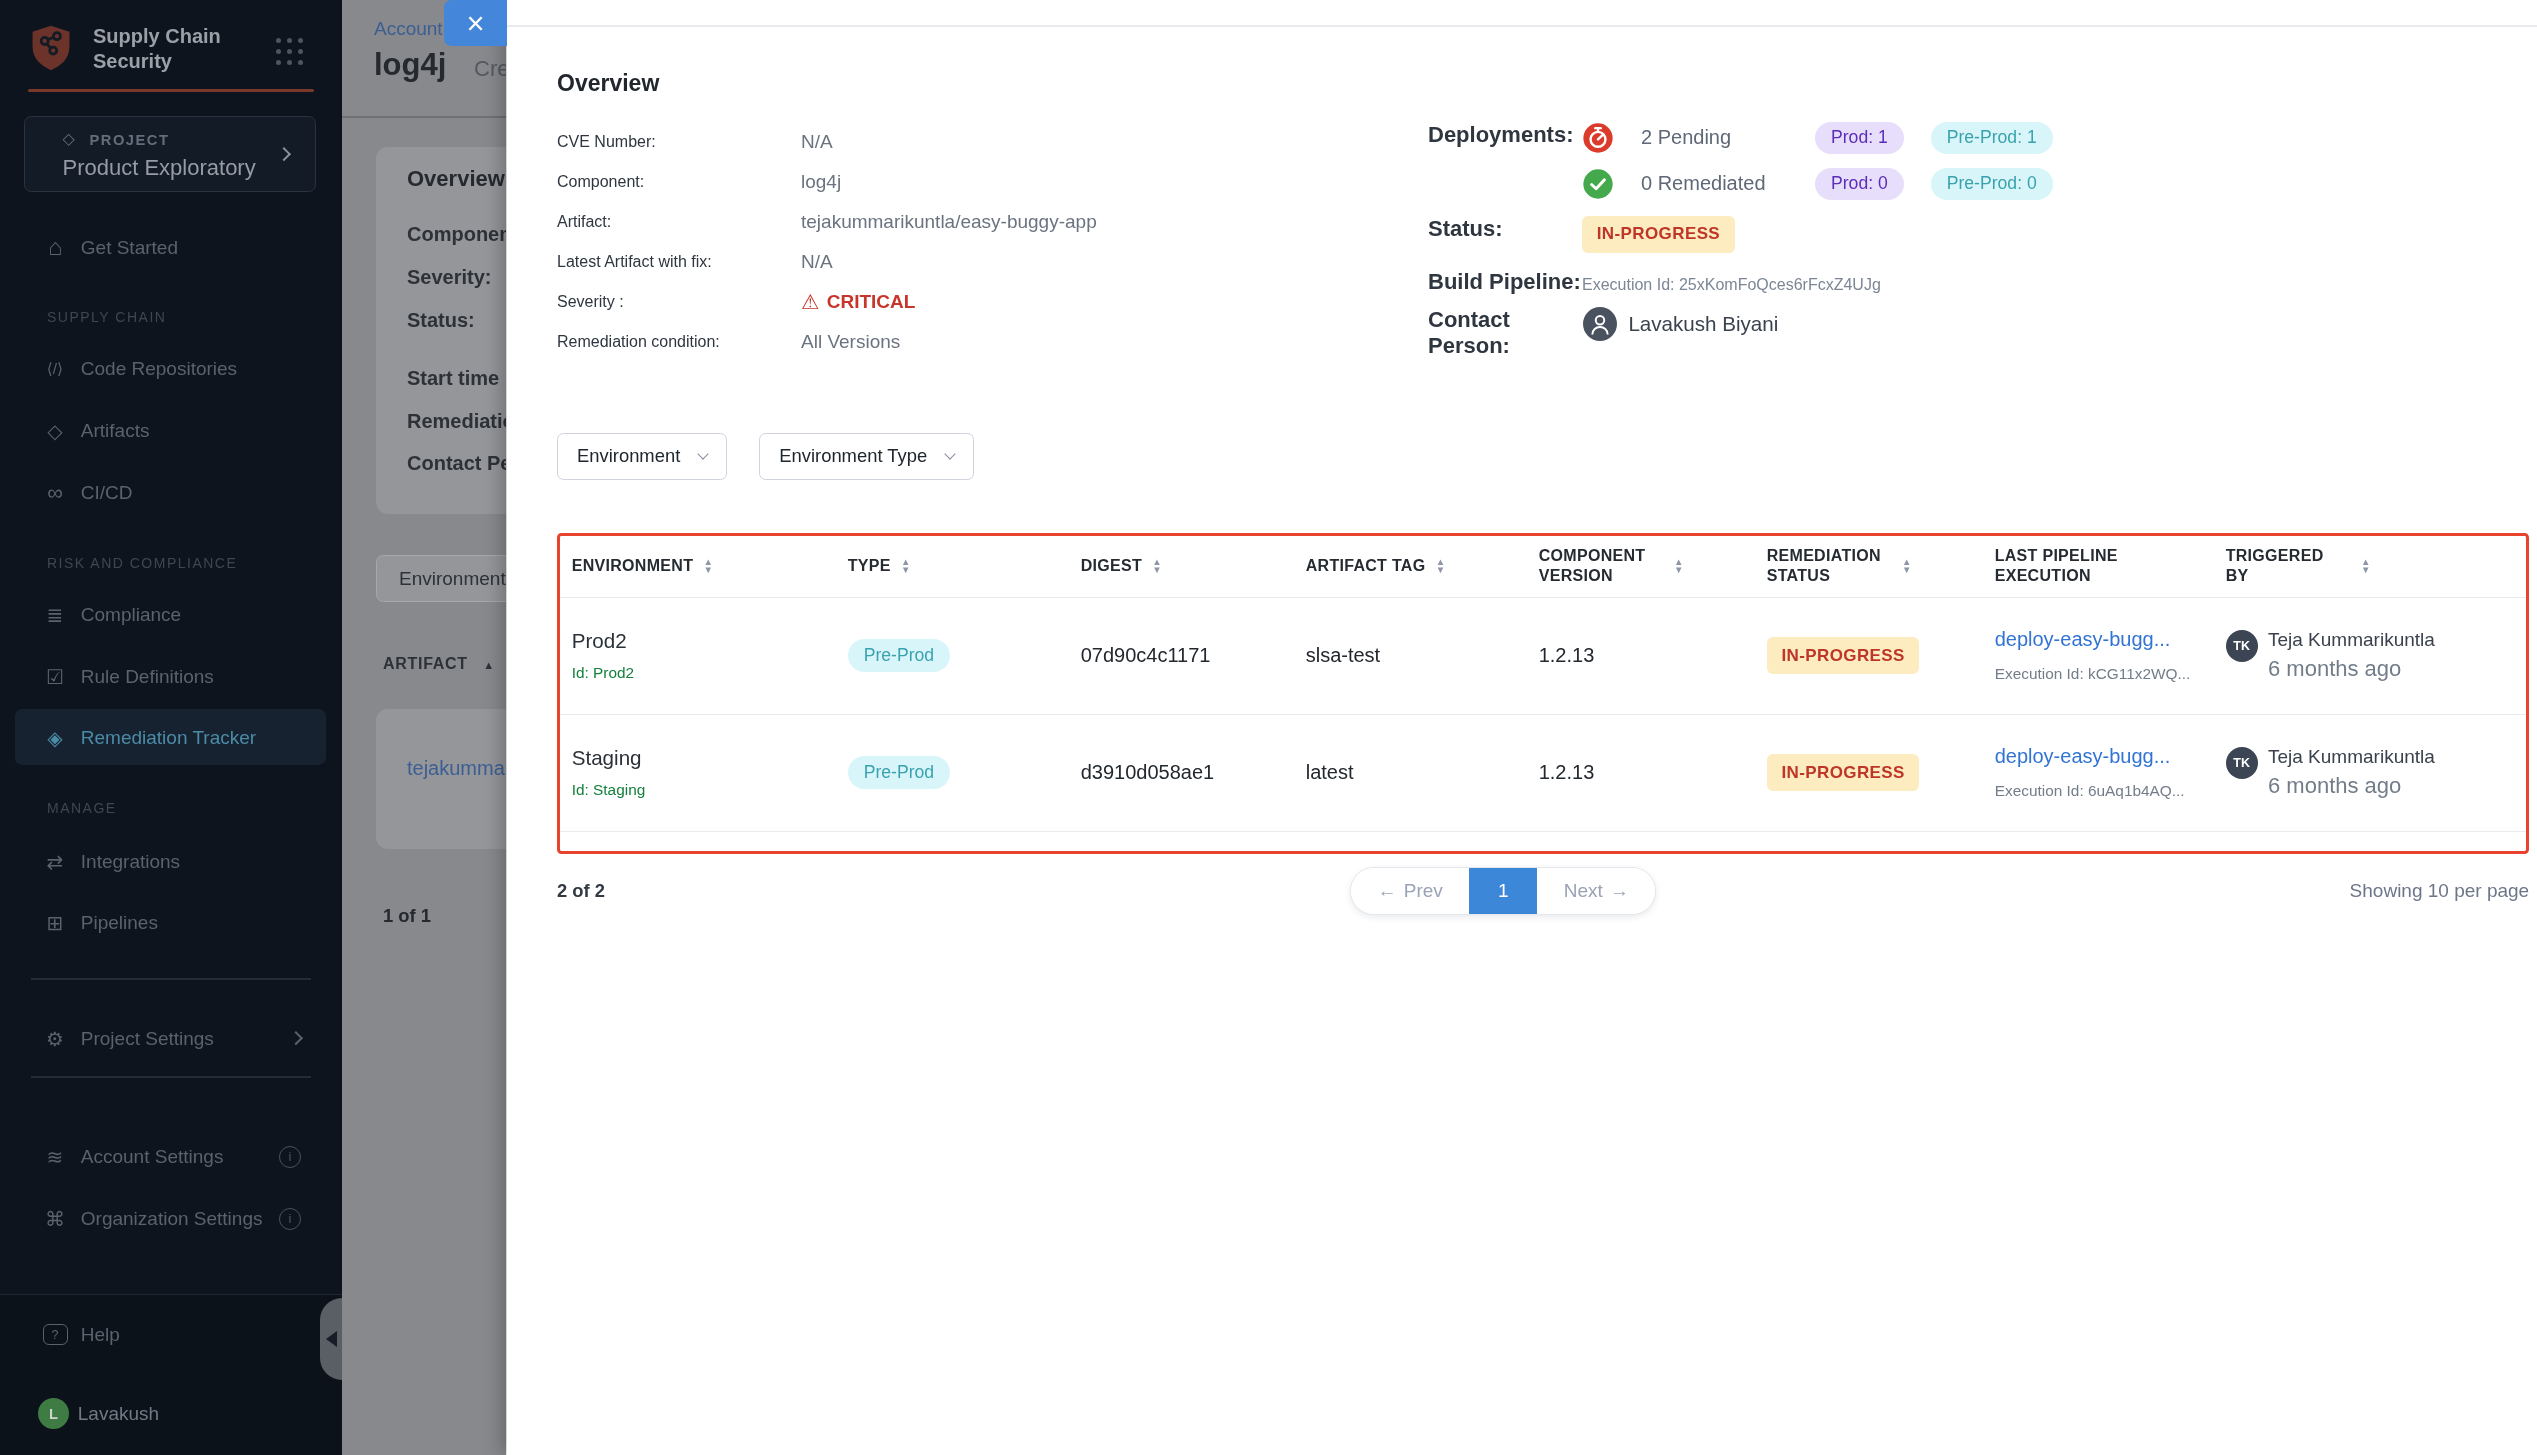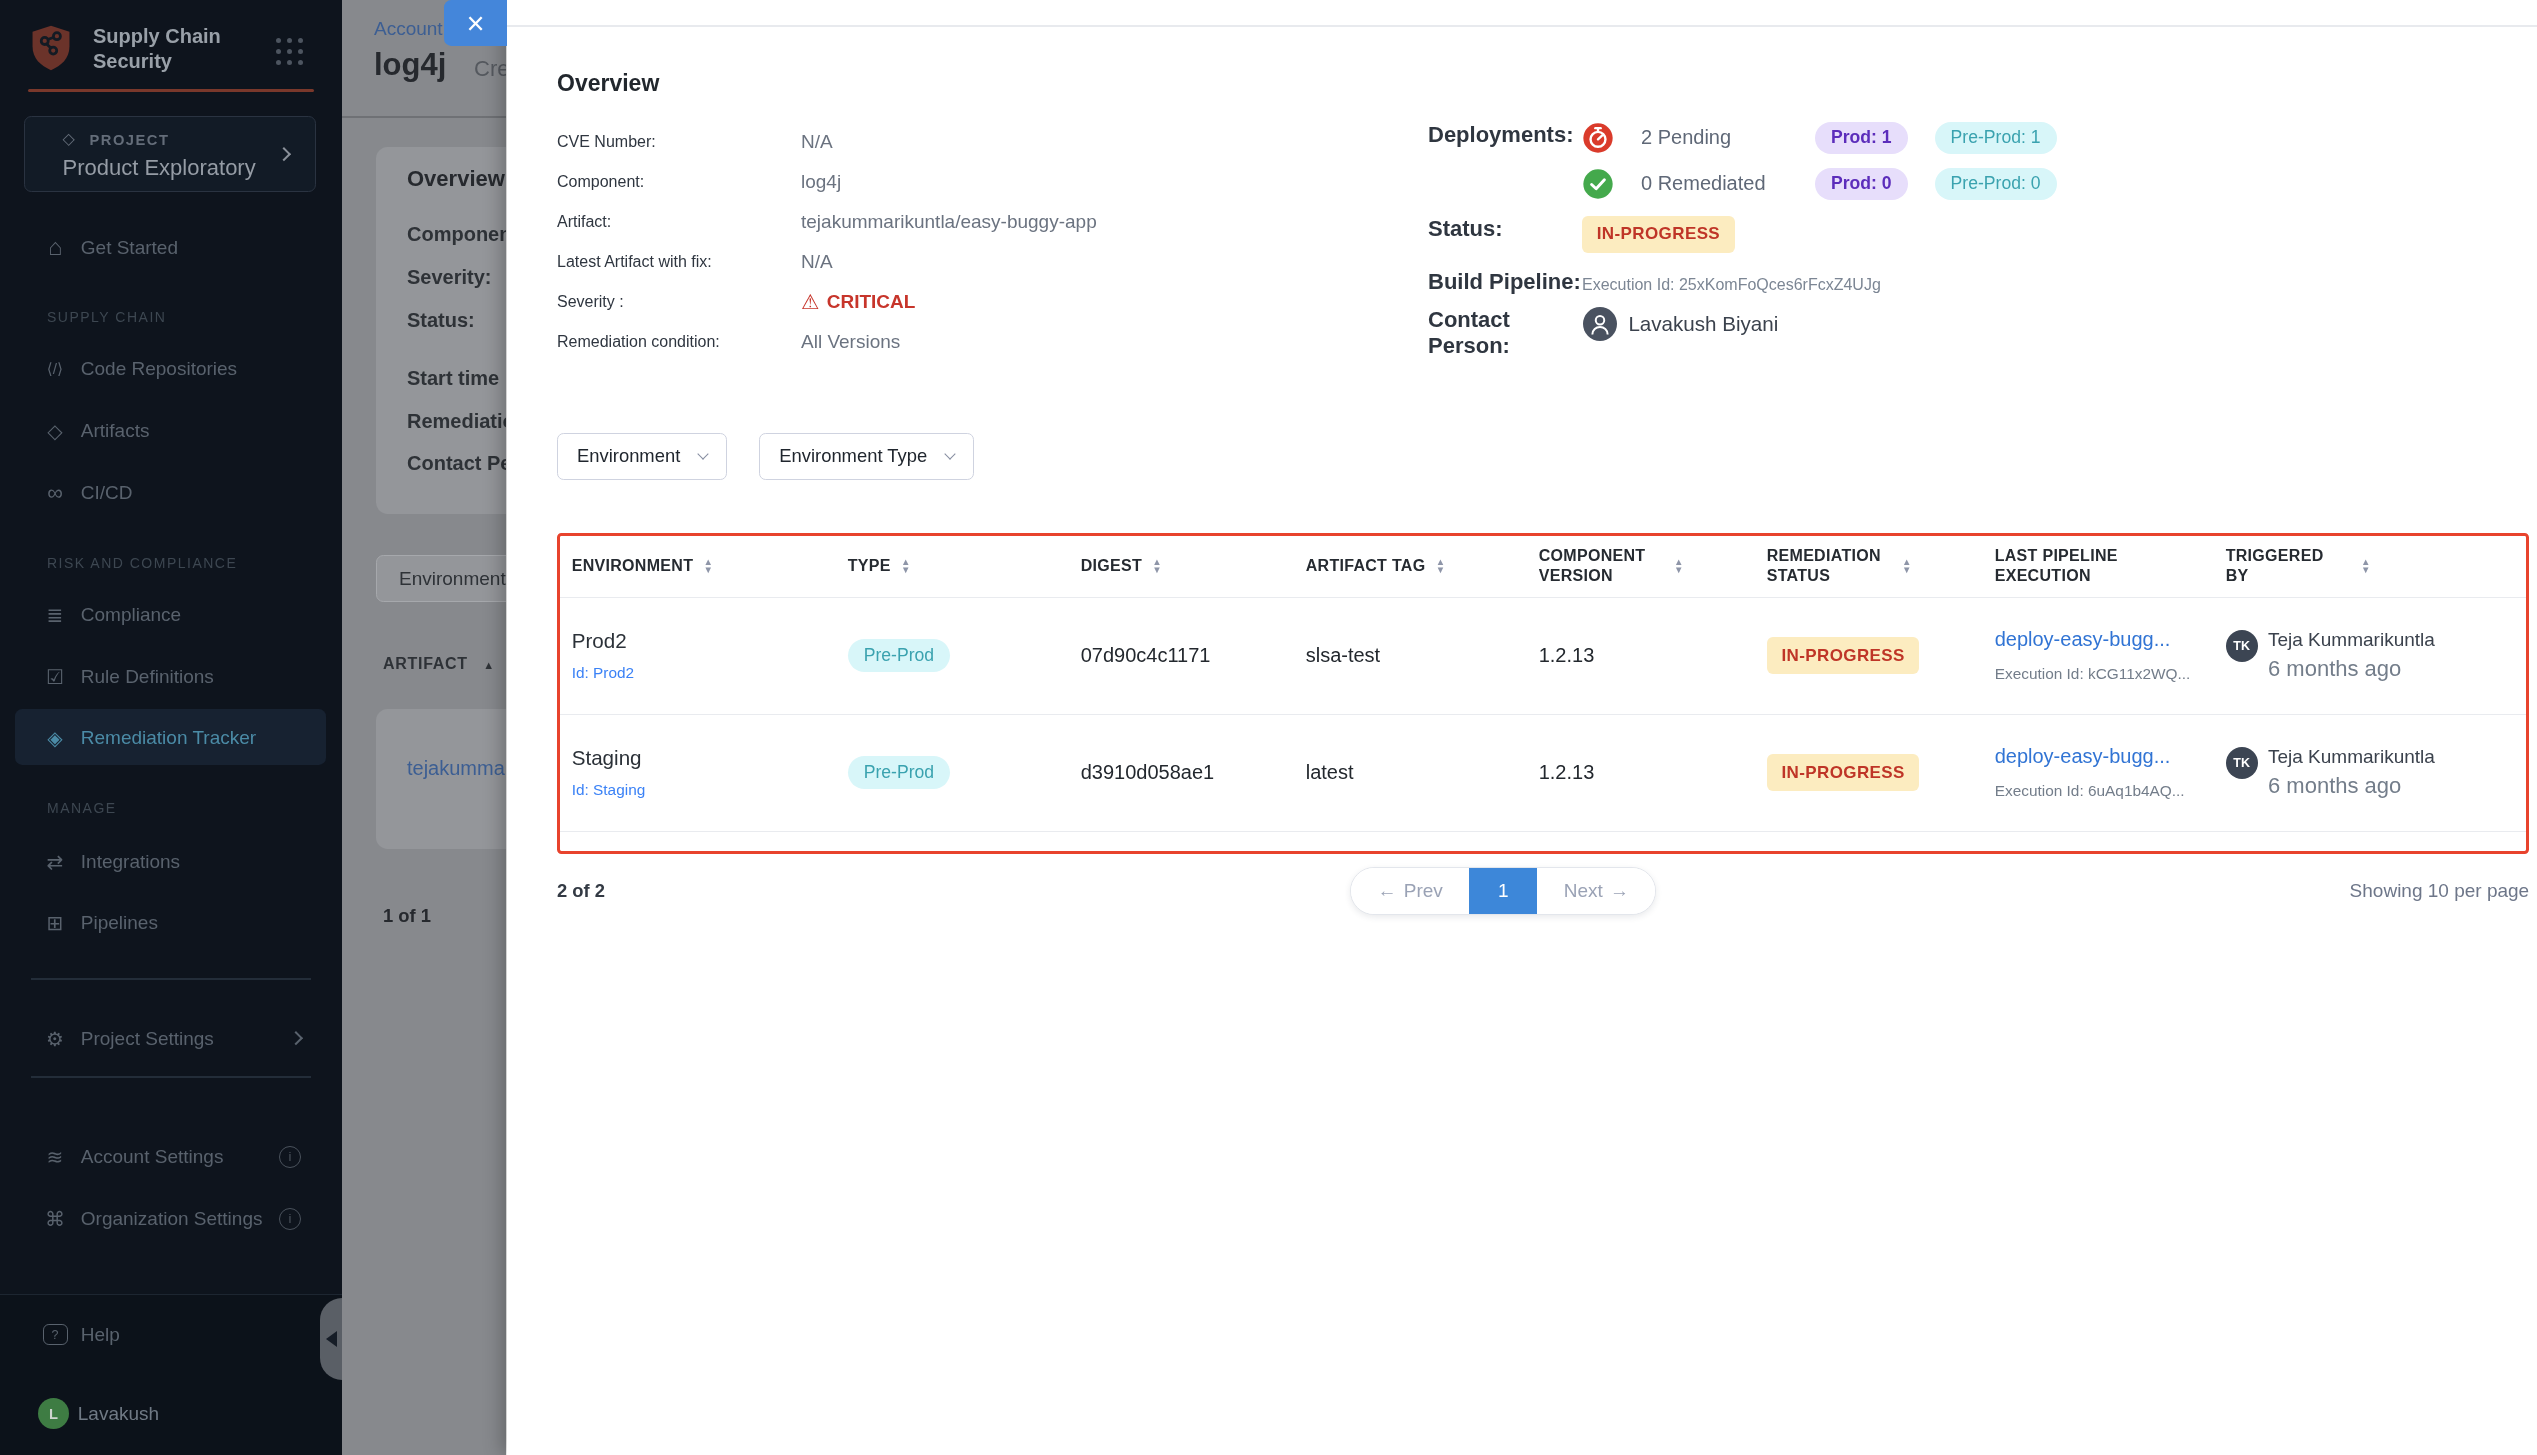--- a/index.html
+++ b/index.html
@@ -77,21 +77,21 @@
   .ov-value { font-size:19px; color:#6b7380; white-space:nowrap; }
   .ov-critical { color:#c7352b; font-weight:600; display:flex; align-items:center; gap:7.3px; }
   .warn-glyph { font-size:20.6px; color:#c7352b; }
   .ov-right { position:absolute; left:871px; top:0; width:1101px; }
   .ovr-row { position:absolute; display:flex; align-items:flex-start; }
   .ovr-label { width:154px; font-size:22px; font-weight:600; color:#2f3640; flex:none; line-height:26.4px; }
   .dep-line { display:flex; align-items:center; gap:27px; }
   .dep-icon { width:32px; height:32px; flex:none; }
   .dep-text { font-size:20px; color:#5f6877; width:147px; }
   .pill { display:inline-flex; align-items:center; border-radius:17.6px; font-size:17.6px; padding:5.9px 16px; white-space:nowrap; }
-  .pill-prod { background:#e7defb; color:#5c2dbb; font-weight:700; }
+  .pill-prod { background:#e7defb; color:#5c2dbb; font-weight:400; }
   .pill-preprod { background:#d8f6f9; color:#3aa2af; }
   .badge-progress { display:inline-block; background:#fcecc0; color:#bf3527; font-weight:700; font-size:17px;
     padding:8.8px 14.7px; border-radius:5.9px; letter-spacing:0.4px; white-space:nowrap; }
   .exec-id { font-size:16px; color:#7c8694; white-space:nowrap; }
   .contact-wrap { display:flex; align-items:center; gap:11.7px; }
   .person-avatar { width:34px; height:34px; border-radius:50%; background:#4a5260; flex:none; }
   .contact-name { font-size:20.6px; color:#3b424d; }
 
   .filters { display:flex; gap:32px; margin-top:38px; }
   .filter-btn { display:flex; align-items:center; gap:19px; height:47px; padding:0 19px; border:1.5px solid #cfd3e0;
@@ -101,21 +101,21 @@
   .tablebox { margin-top:53px; border:3.7px solid #e8432d; border-radius:4.4px; background:#fff; padding-bottom:19px; }
   .tgrid { display:grid; grid-template-columns:276px 233px 225px 233px 228px 228px 231px 1fr; align-items:center; }
   .thead { height:62px; border-bottom:1.5px solid #e9ebef; }
   .th { display:flex; align-items:center; gap:10.3px; padding-left:11.7px; font-size:16px; font-weight:700;
     letter-spacing:0.3px; color:#262b31; line-height:20px; }
   .th span.txt { max-width:125px; }
   .sort { display:inline-flex; flex-direction:column; color:#8e95a8; font-size:9.5px; line-height:8px; }
   .trow { height:117px; border-bottom:1.5px solid #e9ebef; }
   .td { padding-left:11.7px; }
   .cell-env-name { font-size:20.6px; color:#2b3138; }
-  .cell-env-id { font-size:15.4px; color:#3b82f6; margin-top:11.7px; }
+  .cell-env-id { font-size:15.4px; color:#15803d; margin-top:11.7px; }
   .cell-plain { font-size:20px; color:#23282e; }
   .cell-link { font-size:20px; color:#3174d4; cursor:pointer; white-space:nowrap; }
   .cell-exec { font-size:15.4px; color:#737d8a; margin-top:13.2px; white-space:nowrap; }
   .trig-wrap { display:flex; align-items:flex-start; gap:10.3px; }
   .tk-avatar { width:32px; height:32px; border-radius:50%; background:#3c4553; color:#fff; font-size:12.5px; font-weight:700;
     display:flex; align-items:center; justify-content:center; flex:none; margin-top:1.5px; }
   .trig-name { font-size:19px; color:#3b424d; white-space:nowrap; }
   .trig-time { font-size:22px; color:#737d8a; margin-top:5.9px; }
 
   .pagebar { position:relative; margin-top:11.7px; height:51px; display:flex; align-items:center; }

